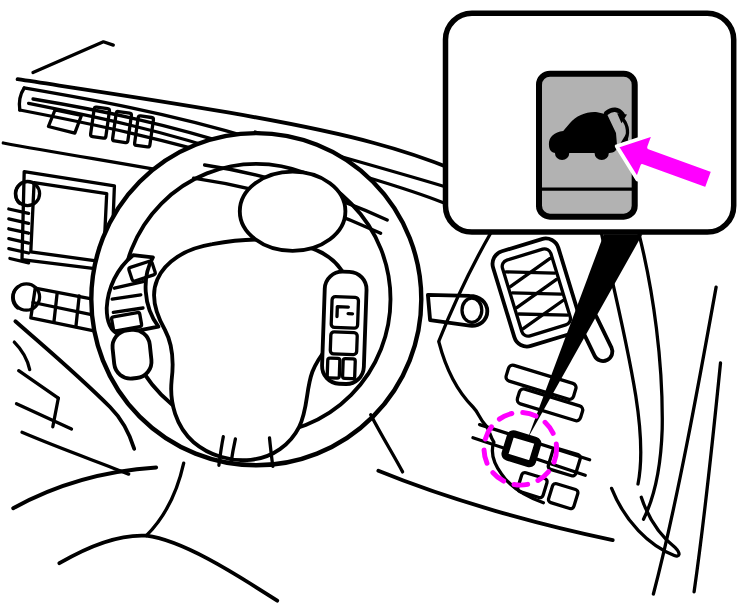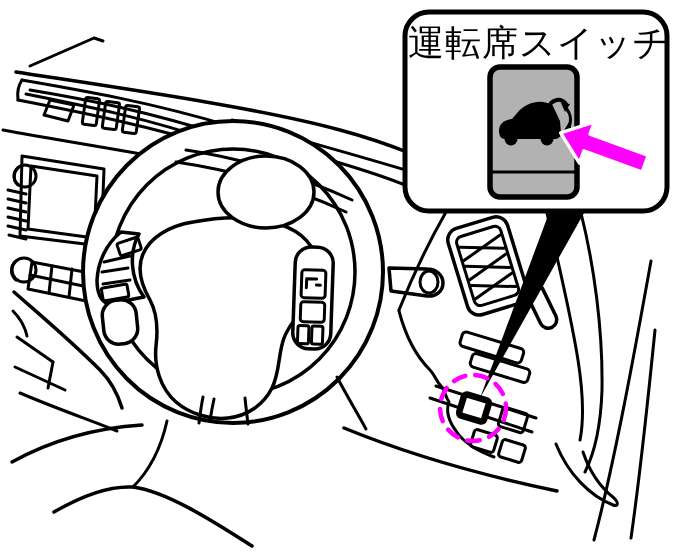--- a/index.html
+++ b/index.html
@@ -195,14 +195,13 @@
           <polygon points="563,132 572,130 569,122" fill="#000"></polygon>
         </g>
 
         <g transform="rotate(20 602 148)">
           <polygon points="558,148 586,126 586,139 648,139 648,157 586,157 586,170" fill="#ff00ff" stroke="#fff" stroke-width="3.5" stroke-linejoin="round"></polygon>
         </g>
       </g>
     </g>
   </svg>
 
-  <div class="callout-title">運転席スイッチ</div>
 </div>
 
 </body></html>

